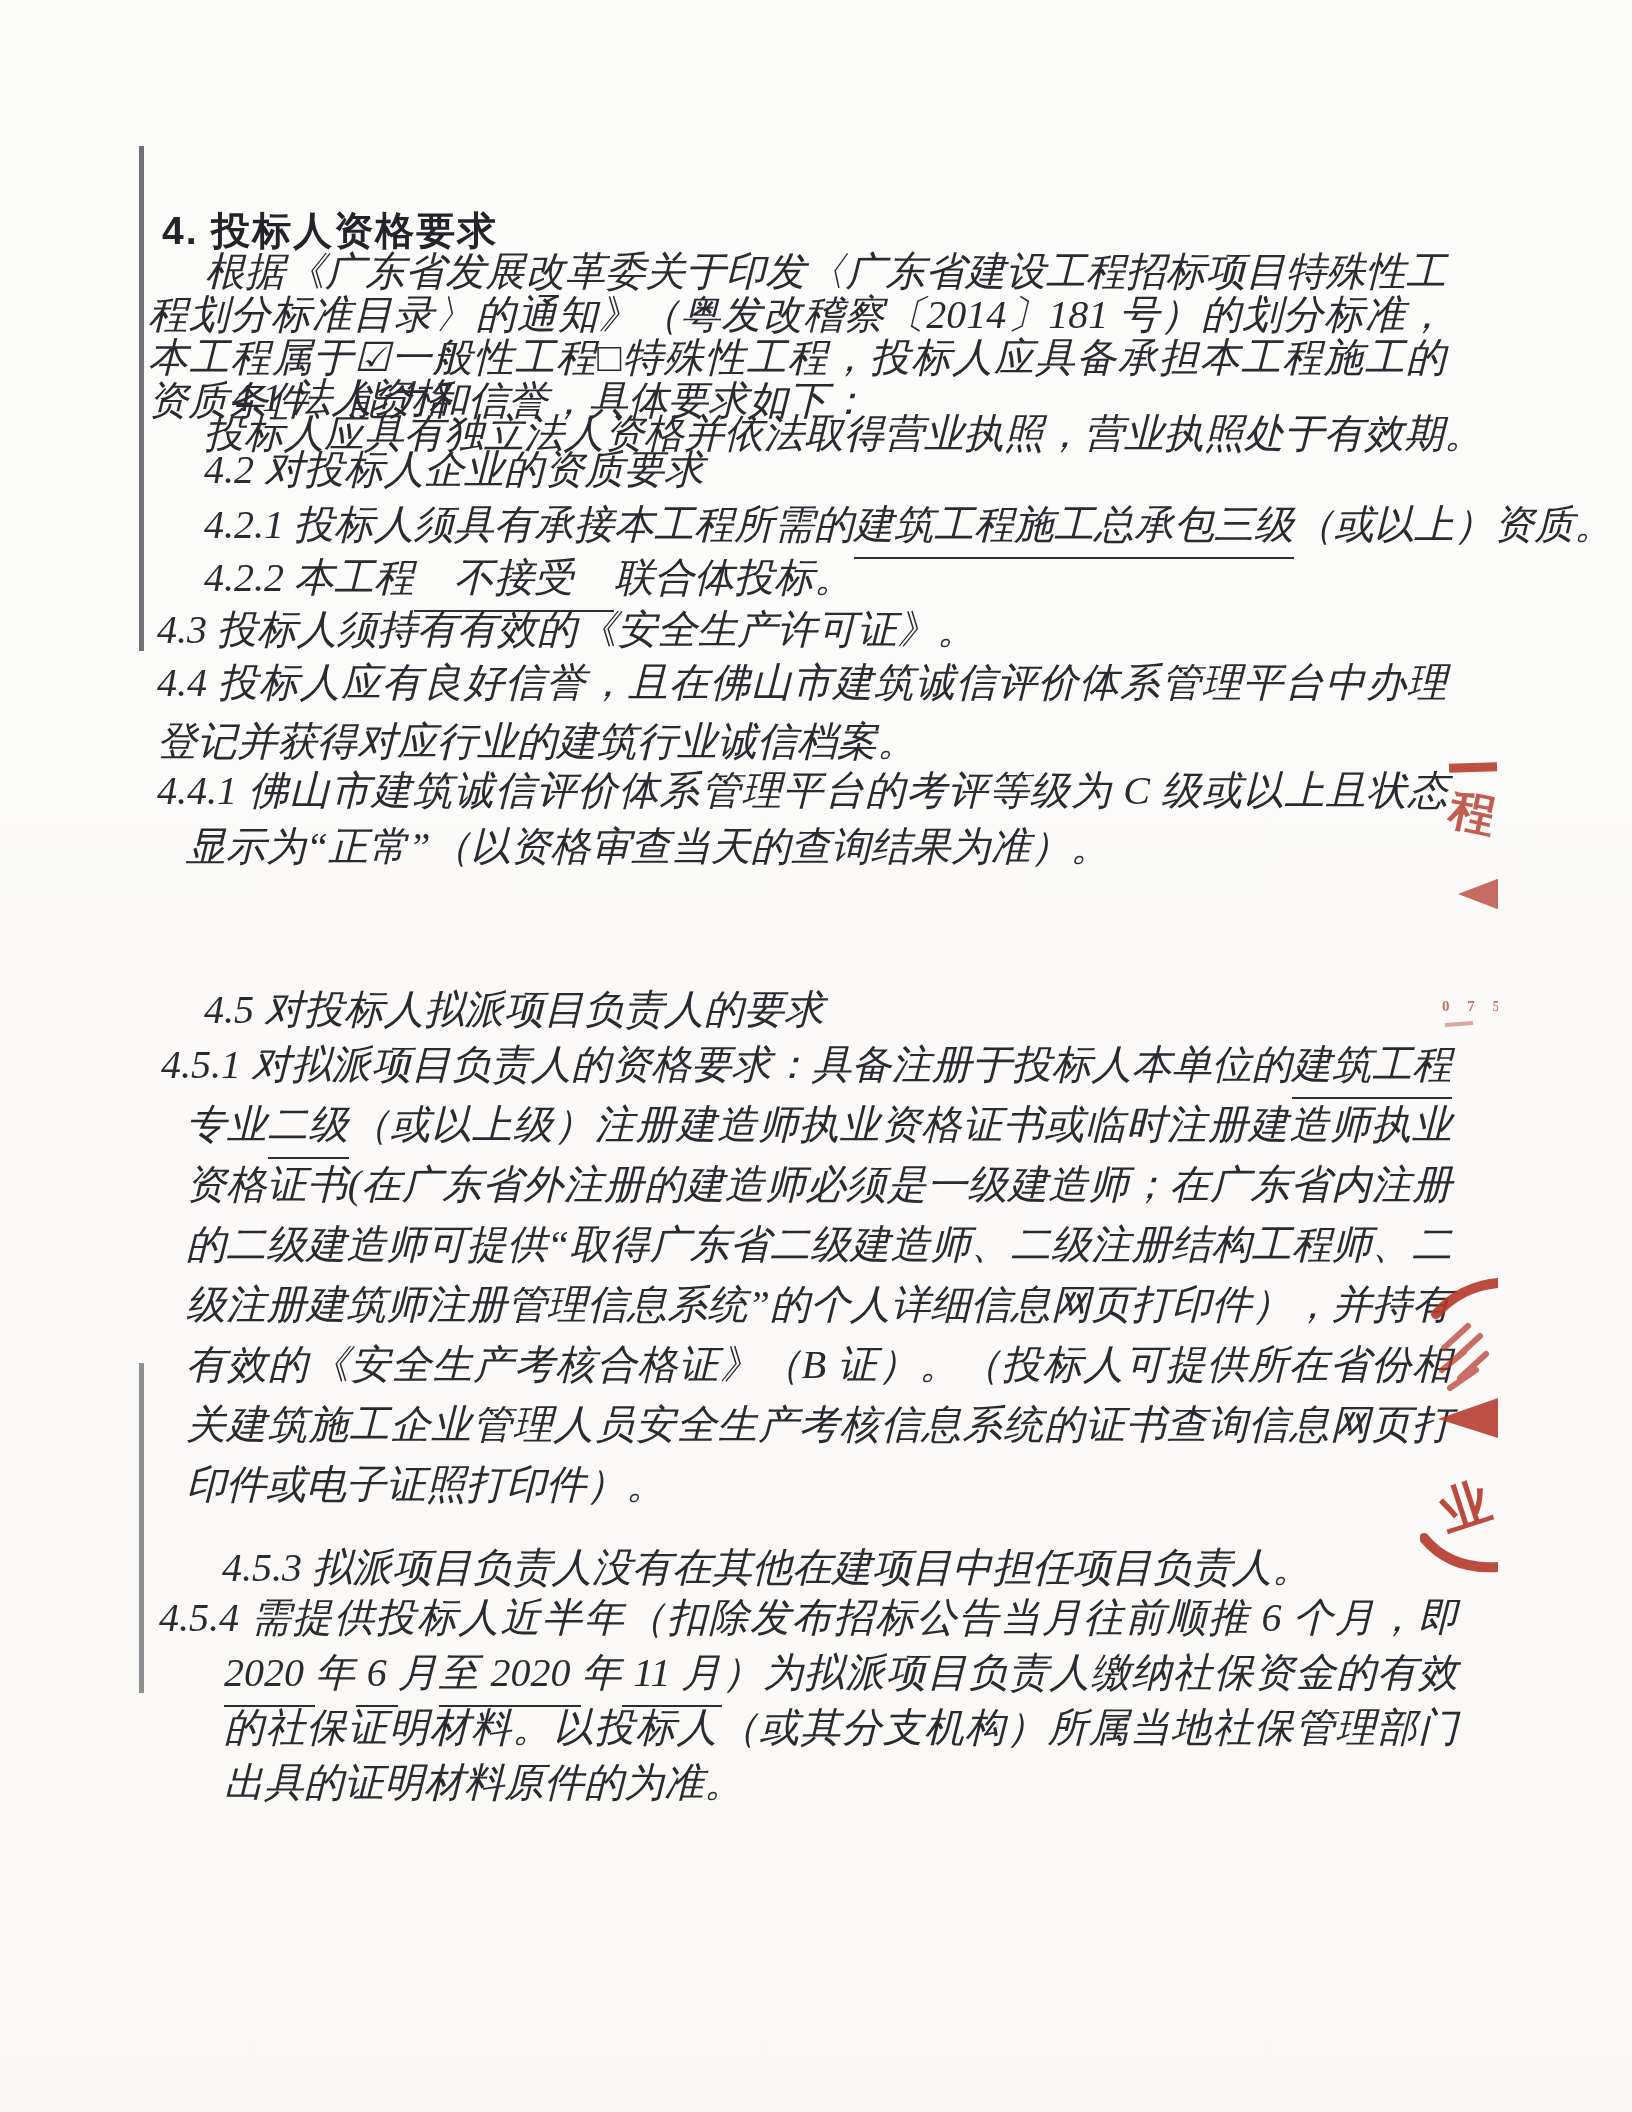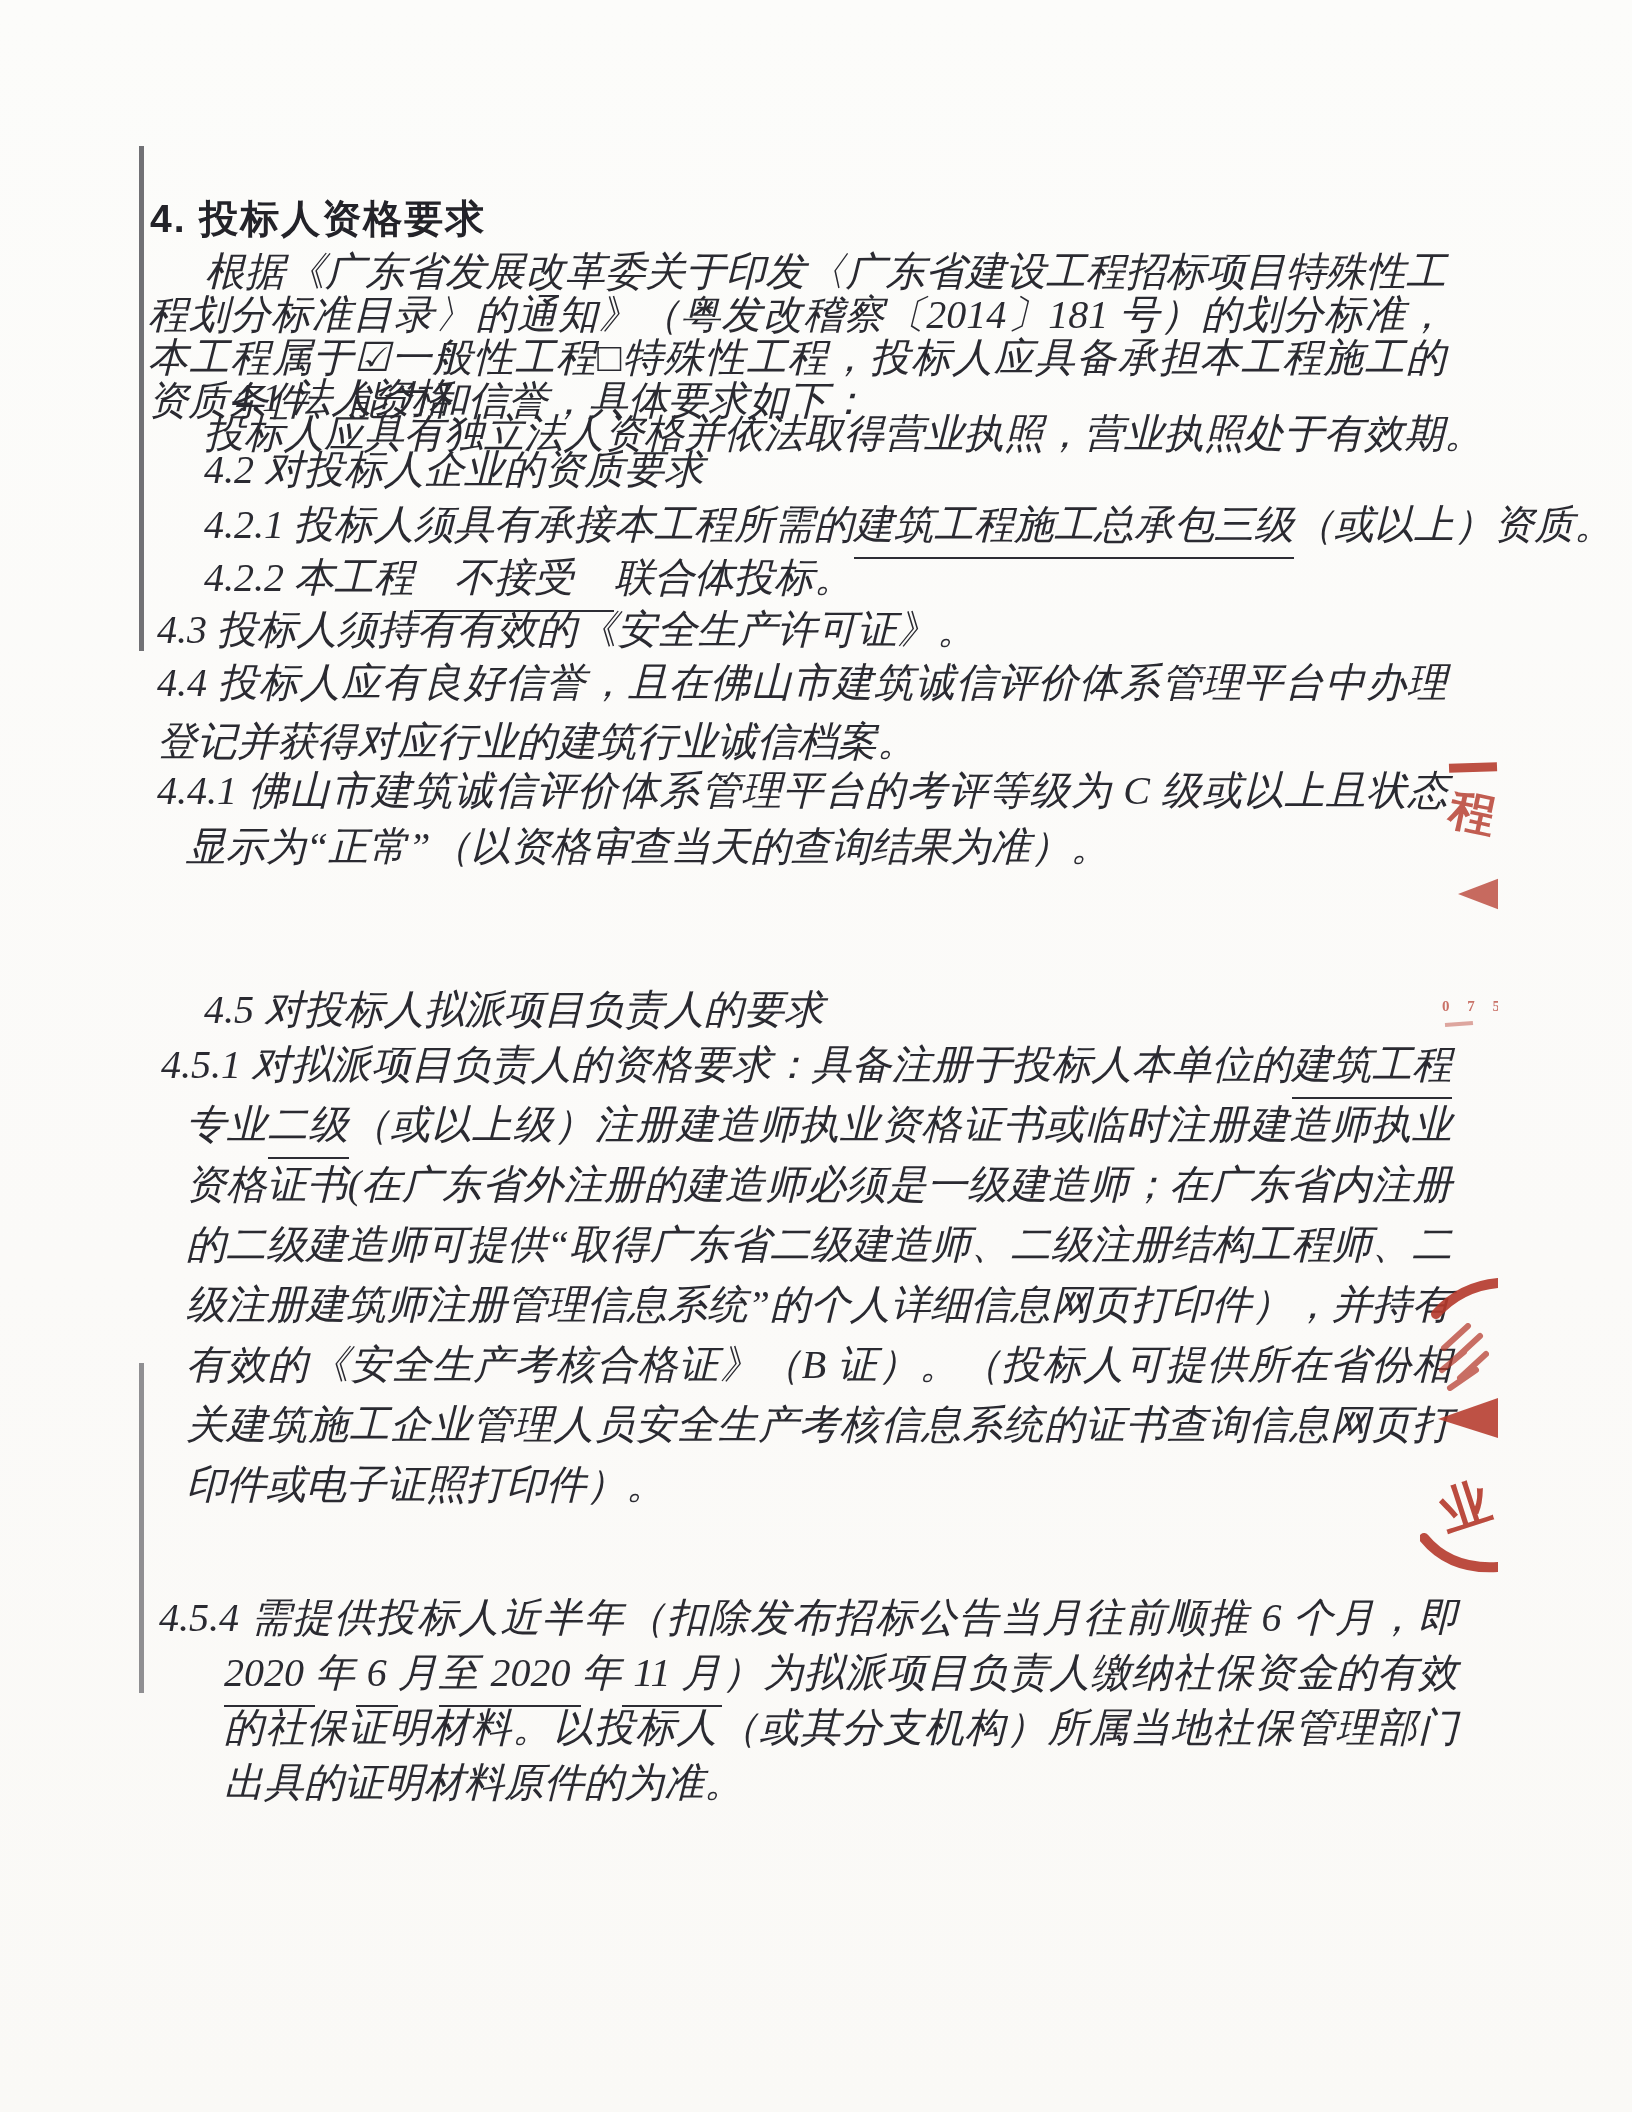--- a/index.html
+++ b/index.html
@@ -7,21 +7,21 @@
     position:relative; width:1632px; height:2112px; margin:0 auto;
     background:linear-gradient(180deg,#fcfcfa 0%,#fbfaf8 60%,#faf9f6 100%);
     overflow:hidden;
     font-family:"Liberation Serif","DejaVu Serif",serif;
     color:#2a2a31;
   }
   .blk { position:absolute; font-size:40px; line-height:57px; text-align:justify;font-style:italic; }
   .one { white-space:nowrap; }
   .title {
     position:absolute; font-family:"Liberation Sans","DejaVu Sans",sans-serif;
-    font-weight:bold; font-size:39px; letter-spacing:2px; color:#232329; margin:0;
+    font-weight:bold; font-size:39px; letter-spacing:2px; color:#232329; margin:12px;
   }
   .u { border-bottom:2.5px solid #2d2d34; padding-bottom:10px; }
   .seal { position:absolute; overflow:hidden; pointer-events:none; }
   .seal svg text { font-family:"Liberation Serif","DejaVu Serif",serif; font-weight:bold; }
   .edge-a, .edge-b { position:absolute; left:139px; width:5px; }
   .edge-a { top:146px;  height:505px; background:rgba(28,28,36,.62); }
   .edge-b { top:1363px; height:330px; background:rgba(28,28,36,.48); }
 </style>
 </head>
 <body>
@@ -45,20 +45,21 @@
   <div class="blk" style="left:157px; top:653px; width:1290px; line-height:59px;">4.4 投标人应有良好信誉，且在佛山市建筑诚信评价体系管理平台中办理登记并获得对应行业的建筑行业诚信档案。</div>
 
   <div class="blk" style="left:186px; top:763px; width:1262px; text-indent:-29px; line-height:56px;">4.4.1 佛山市建筑诚信评价体系管理平台的考评等级为 C 级或以上且状态显示为“正常”（以资格审查当天的查询结果为准）。</div>
 
 
   <div class="blk one" style="left:204px; top:981px;">4.5 对投标人拟派项目负责人的要求</div>
 
   <div class="blk" style="left:186px; top:1035px; width:1266px; text-indent:-25px; line-height:60px;"><span>4.5.1 对拟派项目负责人的资格要求：具备注册于投标人本单位的</span><span class="u">建筑工程</span><span>专业</span><span class="u">二级</span><span>（或以上级）注册建造师执业资格证书或临时注册建造师执业资格证书(在广东省外注册的建造师必须是一级建造师；在广东省内注册的二级建造师可提供“取得广东省二级建造师、二级注册结构工程师、二级注册建筑师注册管理信息系统”的个人详细信息网页打印件），并持有有效的《安全生产考核合格证》（B 证）。（投标人可提供所在省份相关建筑施工企业管理人员安全生产考核信息系统的证书查询信息网页打印件或电子证照打印件）。</span></div>
 
 
+  <div class="blk one" style="left:222px; top:1539px;">4.5.3 拟派项目负责人没有在其他在建项目中担任项目负责人。</div>
 
   <div class="blk" style="left:224px; top:1590px; width:1234px; text-indent:-65px; line-height:55px;"><span>4.5.4 需提供投标人近半年（扣除发布招标公告当月往前顺推 6 个月，即</span><span class="u"> 2020 </span><span>年</span><span class="u"> 6 </span><span>月</span><span class="u">至 2020 </span><span>年</span><span class="u"> 11 月</span><span>）为拟派项目负责人缴纳社保资金的有效的社保证明材料。以投标人（或其分支机构）所属当地社保管理部门出具的证明材料原件的为准。</span></div>
 
 
   <div class="edge-a"></div>
   <div class="edge-b"></div>
 
   <div class="seal" style="left:1428px; top:752px; width:70px; height:285px;">
     <svg width="70" height="285" viewBox="0 0 70 285">
       <g opacity="0.88">

